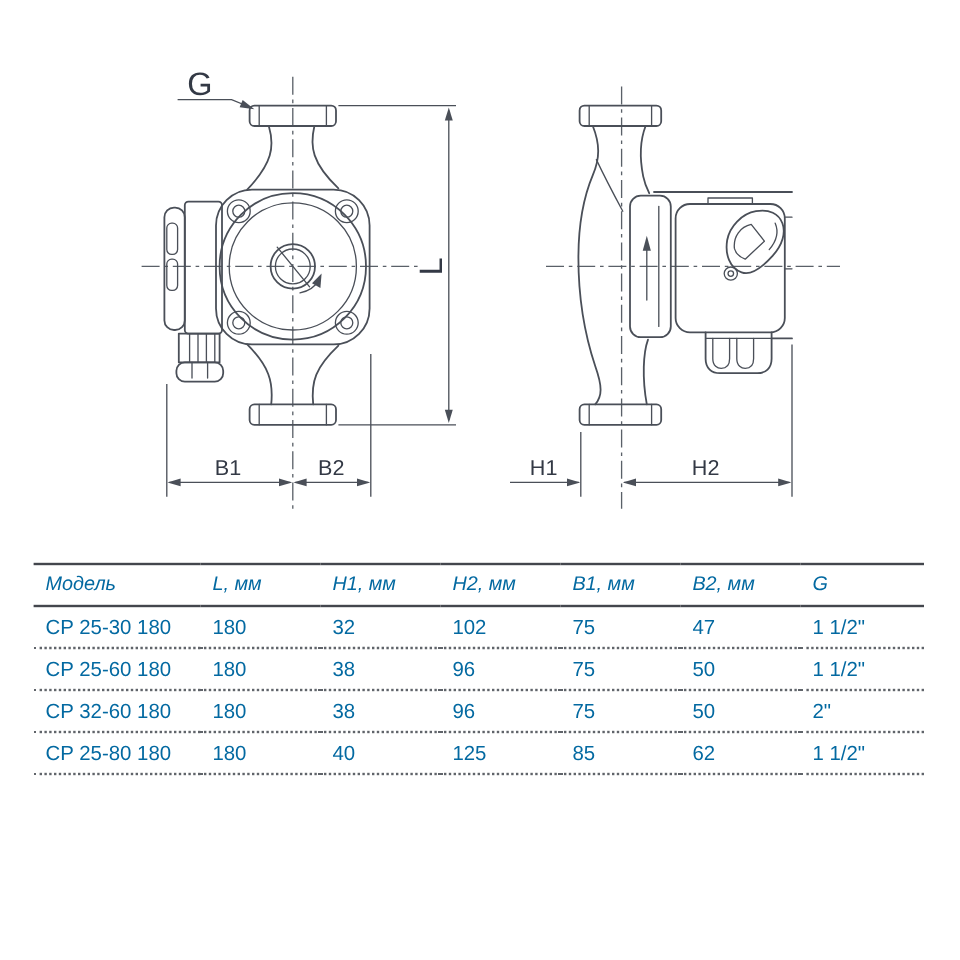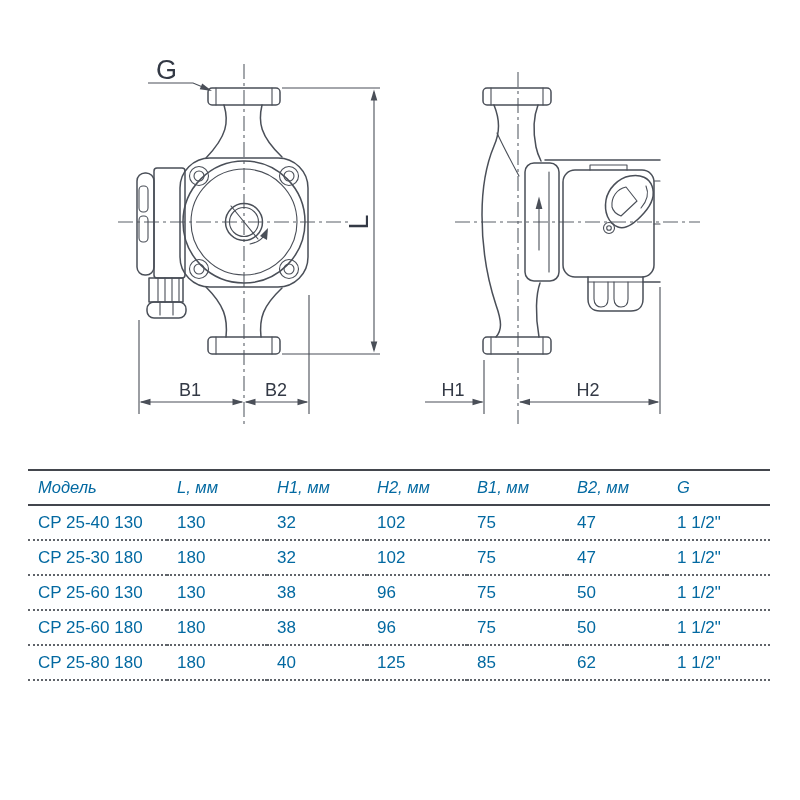--- a/index.html
+++ b/index.html
@@ -160,54 +160,45 @@
         <th>L, мм</th>
         <th>H1, мм</th>
         <th>H2, мм</th>
         <th>B1, мм</th>
         <th>B2, мм</th>
         <th>G</th>
       </tr>
     </thead>
     <tbody>
       <tr>
-        <td>CP 25-40 130</td>
-        <td>130</td>
+        <td>CP 25-30 180</td>
+        <td>180</td>
         <td>32</td>
         <td>102</td>
         <td>75</td>
         <td>47</td>
         <td>1 1/2"</td>
       </tr>
       <tr>
-        <td>CP 25-30 180</td>
-        <td>180</td>
-        <td>32</td>
-        <td>102</td>
-        <td>75</td>
-        <td>47</td>
-        <td>1 1/2"</td>
-      </tr>
-      <tr>
-        <td>CP 25-60 130</td>
-        <td>130</td>
+        <td>CP 25-60 180</td>
+        <td>180</td>
         <td>38</td>
         <td>96</td>
         <td>75</td>
         <td>50</td>
         <td>1 1/2"</td>
       </tr>
       <tr>
-        <td>CP 25-60 180</td>
+        <td>CP 32-60 180</td>
         <td>180</td>
         <td>38</td>
         <td>96</td>
         <td>75</td>
         <td>50</td>
-        <td>1 1/2"</td>
+        <td>2"</td>
       </tr>
       <tr>
         <td>CP 25-80 180</td>
         <td>180</td>
         <td>40</td>
         <td>125</td>
         <td>85</td>
         <td>62</td>
         <td>1 1/2"</td>
       </tr>

